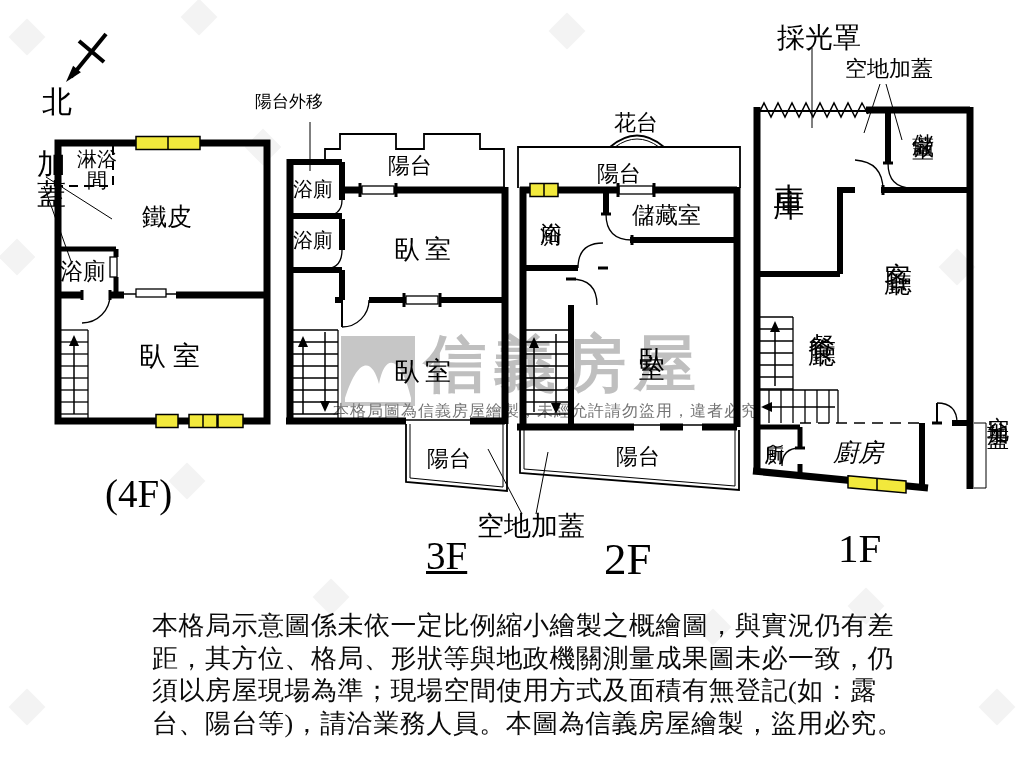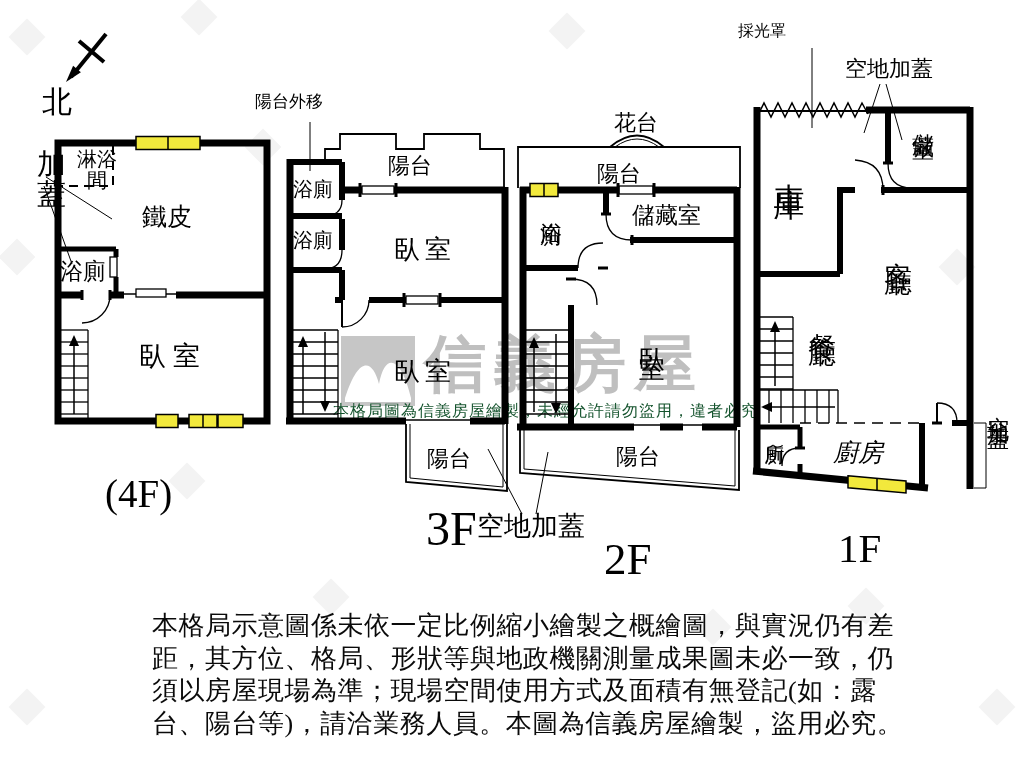--- a/index.html
+++ b/index.html
@@ -4,21 +4,21 @@
 <style>
   html,body{margin:0;padding:0;background:#fff;}
   #canvas{position:relative;width:1024px;height:768px;background:#fff;overflow:hidden;
           font-family:"Liberation Serif","DejaVu Serif",serif;}
   svg{position:absolute;left:0;top:0;}
   .lbl{position:absolute;color:#000;white-space:nowrap;line-height:1.05;
        font-family:"Liberation Serif","DejaVu Serif",serif;}
   .v{writing-mode:vertical-rl;text-orientation:upright;}
   .wrap{white-space:normal;text-align:center;}
   .wm-brand{color:#bfbfbf;font-weight:bold;letter-spacing:8px;}
-  .wm-notice{color:#14532d;letter-spacing:1px;}
+  .wm-notice{color:#737373;letter-spacing:1px;}
   .wm-logo{position:absolute;left:341px;top:336px;width:74px;height:70px;background:#c6c6c6;}
   .disc{position:absolute;left:152px;top:610px;color:#0a0a0a;font-size:26px;line-height:32.5px;letter-spacing:0.5px;}
   .ghost{position:absolute;width:26px;height:26px;background:#f3f3f3;transform:rotate(45deg);}
 </style>
 </head>
 <body>
 
 <div id="canvas">
 
   <div class="ghost" style="left:14px;top:24px"></div>
@@ -300,33 +300,33 @@
   <div class="lbl" style="left:139px;top:342px;font-size:27px;letter-spacing:7px;">臥室</div>
   <div class="lbl" style="left:105px;top:474px;font-size:39px;">(4F)</div>
 
   <div class="lbl" style="left:255px;top:93px;font-size:17px;">陽台外移</div>
   <div class="lbl" style="left:388px;top:154px;font-size:22px;">陽台</div>
   <div class="lbl" style="left:293px;top:179px;font-size:20px;">浴廁</div>
   <div class="lbl" style="left:293px;top:230px;font-size:20px;">浴廁</div>
   <div class="lbl" style="left:394px;top:236px;font-size:26px;letter-spacing:5px;">臥室</div>
   <div class="lbl" style="left:394px;top:358px;font-size:26px;letter-spacing:5px;">臥室</div>
   <div class="lbl" style="left:427px;top:447px;font-size:22px;">陽台</div>
-  <div class="lbl" style="left:426px;top:504px;font-size:48px;">3F</div>
+  <div class="lbl" style="left:426px;top:536px;font-size:39px;text-decoration:underline;">3F</div>
 
   <div class="lbl" style="left:477px;top:512px;font-size:27px;">空地加蓋</div>
 
   <div class="lbl" style="left:614px;top:111px;font-size:22px;">花台</div>
   <div class="lbl" style="left:597px;top:162px;font-size:22px;">陽台</div>
   <div class="lbl v" style="left:540px;top:205px;font-size:22px;">浴廁</div>
   <div class="lbl" style="left:632px;top:204px;font-size:23px;">儲藏室</div>
   <div class="lbl v" style="left:638px;top:327px;font-size:26px;letter-spacing:6px;">臥室</div>
   <div class="lbl" style="left:616px;top:445px;font-size:22px;">陽台</div>
   <div class="lbl" style="left:604px;top:536px;font-size:45px;">2F</div>
 
-  <div class="lbl" style="left:738px;top:23px;font-size:16px;">採光罩</div>
+  <div class="lbl" style="left:777px;top:23px;font-size:28px;">採光罩</div>
   <div class="lbl" style="left:845px;top:57px;font-size:22px;">空地加蓋</div>
   <div class="lbl v" style="left:912px;top:116px;font-size:22px;letter-spacing:2px;">儲藏室</div>
   <div class="lbl v" style="left:772px;top:159px;font-size:31px;letter-spacing:4px;">車庫</div>
   <div class="lbl v" style="left:883px;top:239px;font-size:28px;letter-spacing:5px;">客廳</div>
   <div class="lbl v" style="left:807px;top:311px;font-size:28px;letter-spacing:4px;">餐廳</div>
   <div class="lbl v" style="left:764px;top:428px;font-size:20px;">廁所</div>
   <div class="lbl" style="left:833px;top:440px;font-size:25px;font-style:italic;">廚房</div>
   <div class="lbl v" style="left:987px;top:398px;font-size:22px;letter-spacing:4px;">空地加蓋</div>
   <div class="lbl" style="left:838px;top:527px;font-size:41px;">1F</div>
 

